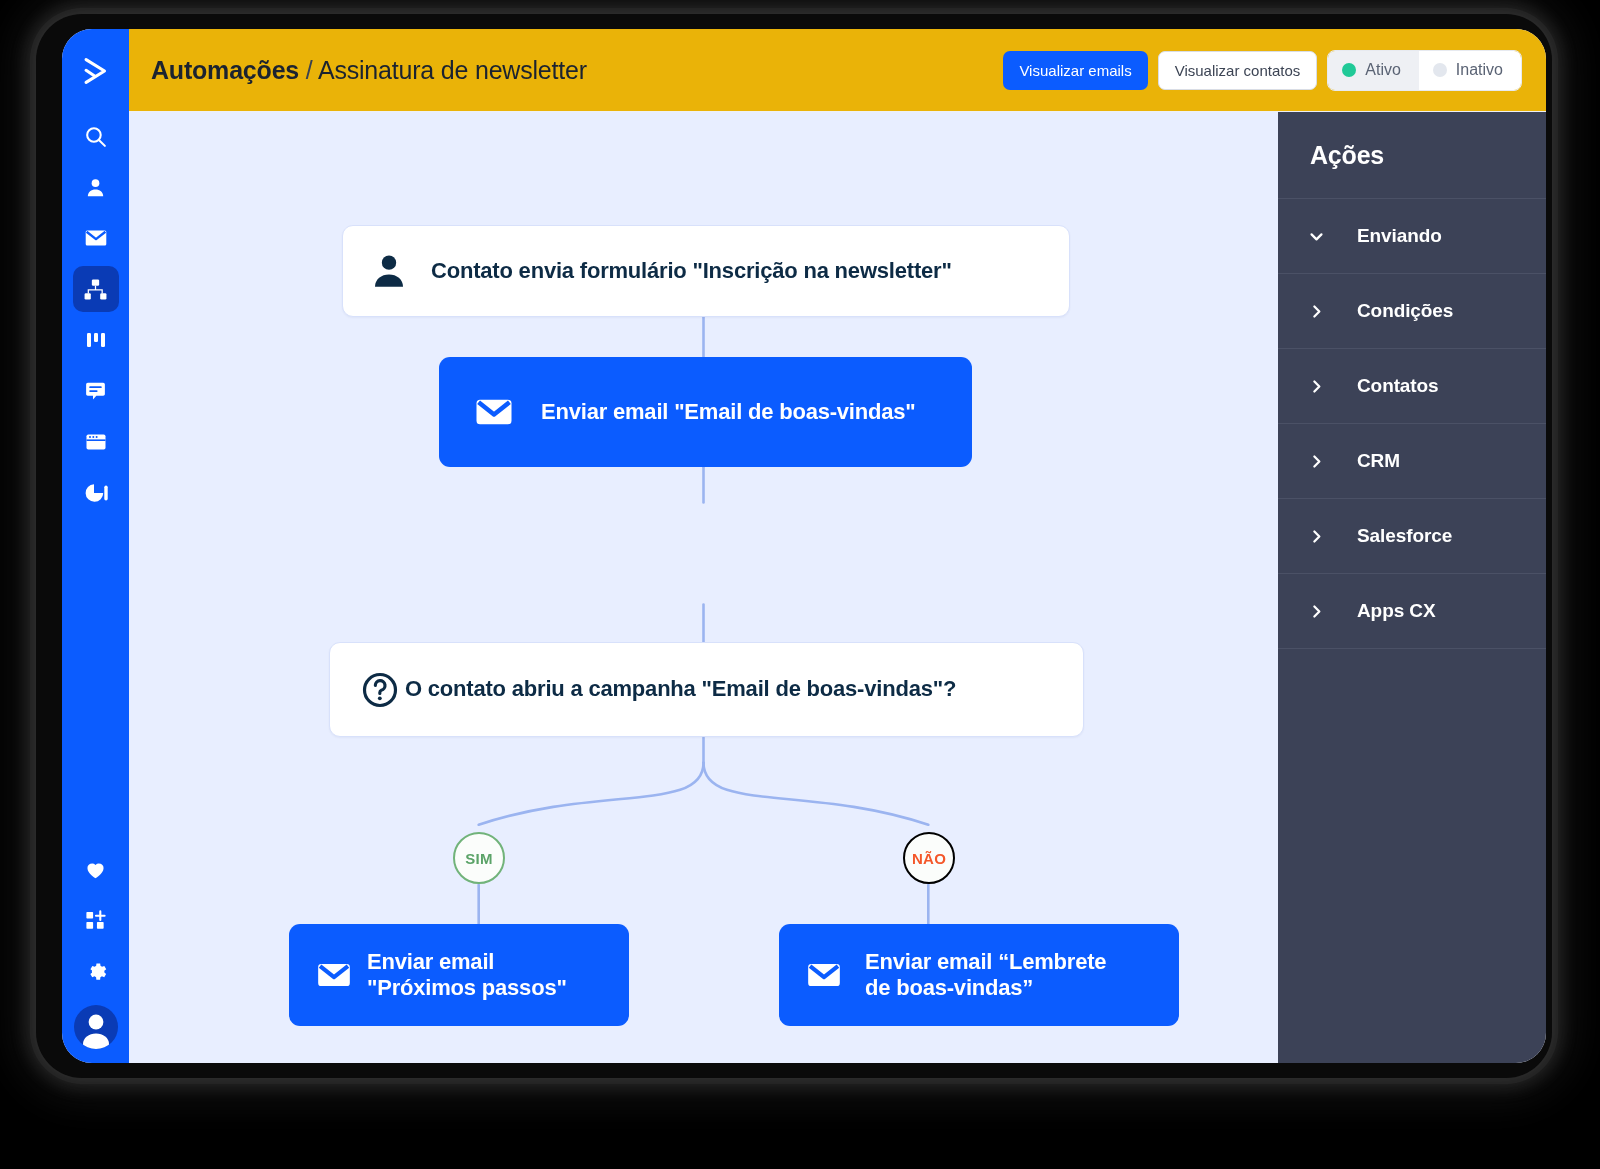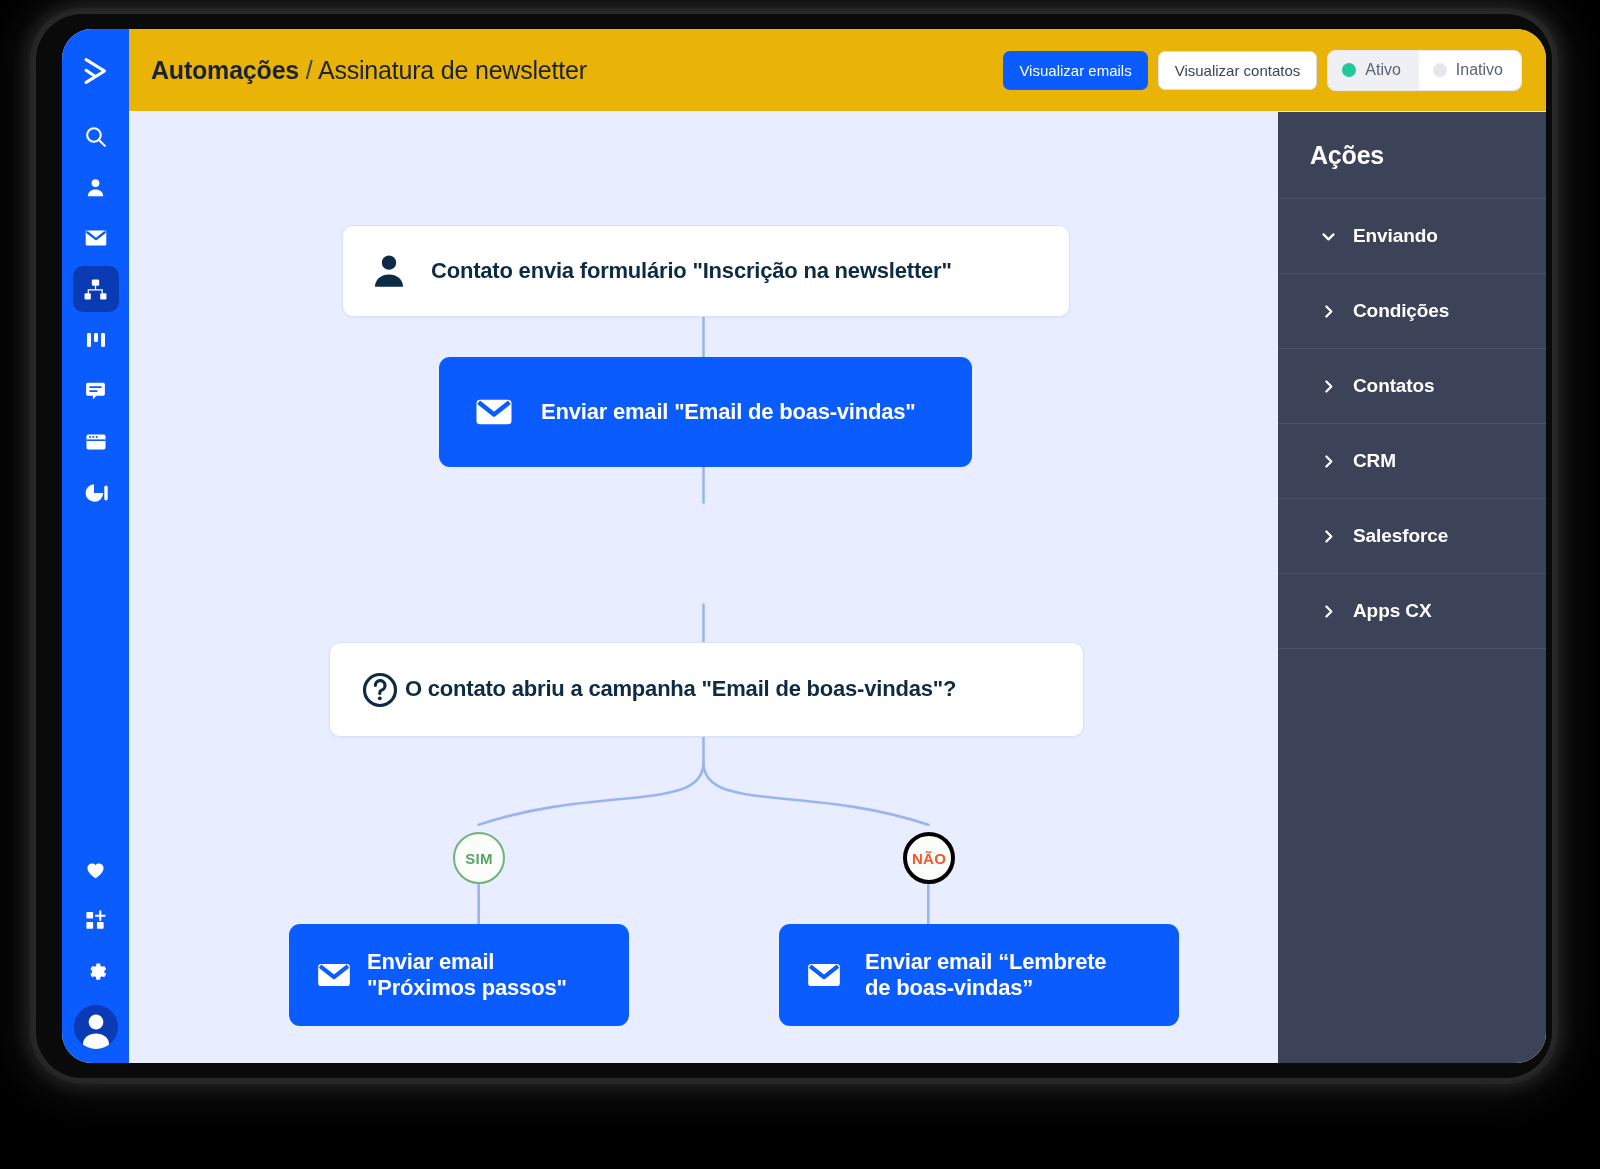--- a/index.html
+++ b/index.html
@@ -132,41 +132,41 @@
   .node-blue .node-label { color: #ffffff; font-weight: 600; }
 
   .branch-badge {
     position: absolute;
     width: 52px; height: 52px; border-radius: 50%;
     background: #fbfdfb;
     display: flex; align-items: center; justify-content: center;
     font-size: 15px; font-weight: 700; letter-spacing: 0.3px;
   }
   .badge-yes { border: 2px solid #71b37a; color: #5ba368; }
-  .badge-no  { border: 4px solid #000000; color: #f4572a; }
+  .badge-no  { border: 2px solid #000000; color: #f4572a; }
 
   
   #actions-panel {
     width: 268px; flex: 0 0 268px;
     background: #3c4257;
     display: flex; flex-direction: column;
     color: #ffffff;
     overflow: hidden;
   }
   #actions-title {
     height: 86px; flex: 0 0 86px;
     display: flex; align-items: center;
     padding: 12px 32px;
     font-size: 25px; font-weight: 700; letter-spacing: -0.2px;
   }
   .panel-sep { height: 1px; background: #4b5166; }
   .acc-head {
     height: 74px; flex: 0 0 74px;
-    display: flex; align-items: center; gap: 16px;
-    padding: 0 42px;
+    display: flex; align-items: center; gap: 32px;
+    padding: 0 30px;
     font-size: 19px; font-weight: 700; cursor: pointer;
     letter-spacing: -0.1px;
   }
   .acc-chev { width: 17px; height: 17px; flex: 0 0 17px; color: #ffffff; }
   .acc-chev svg { display: block; }
   .acc-chev.down svg { transform: rotate(90deg); transform-origin: 50% 50%; }
   .acc-body { background: #545a6d; padding: 8px 28px 14px 28px; }
   .acc-item {
     height: 52px; margin-bottom: 9px;
     background: #343a4c; border-radius: 7px;

